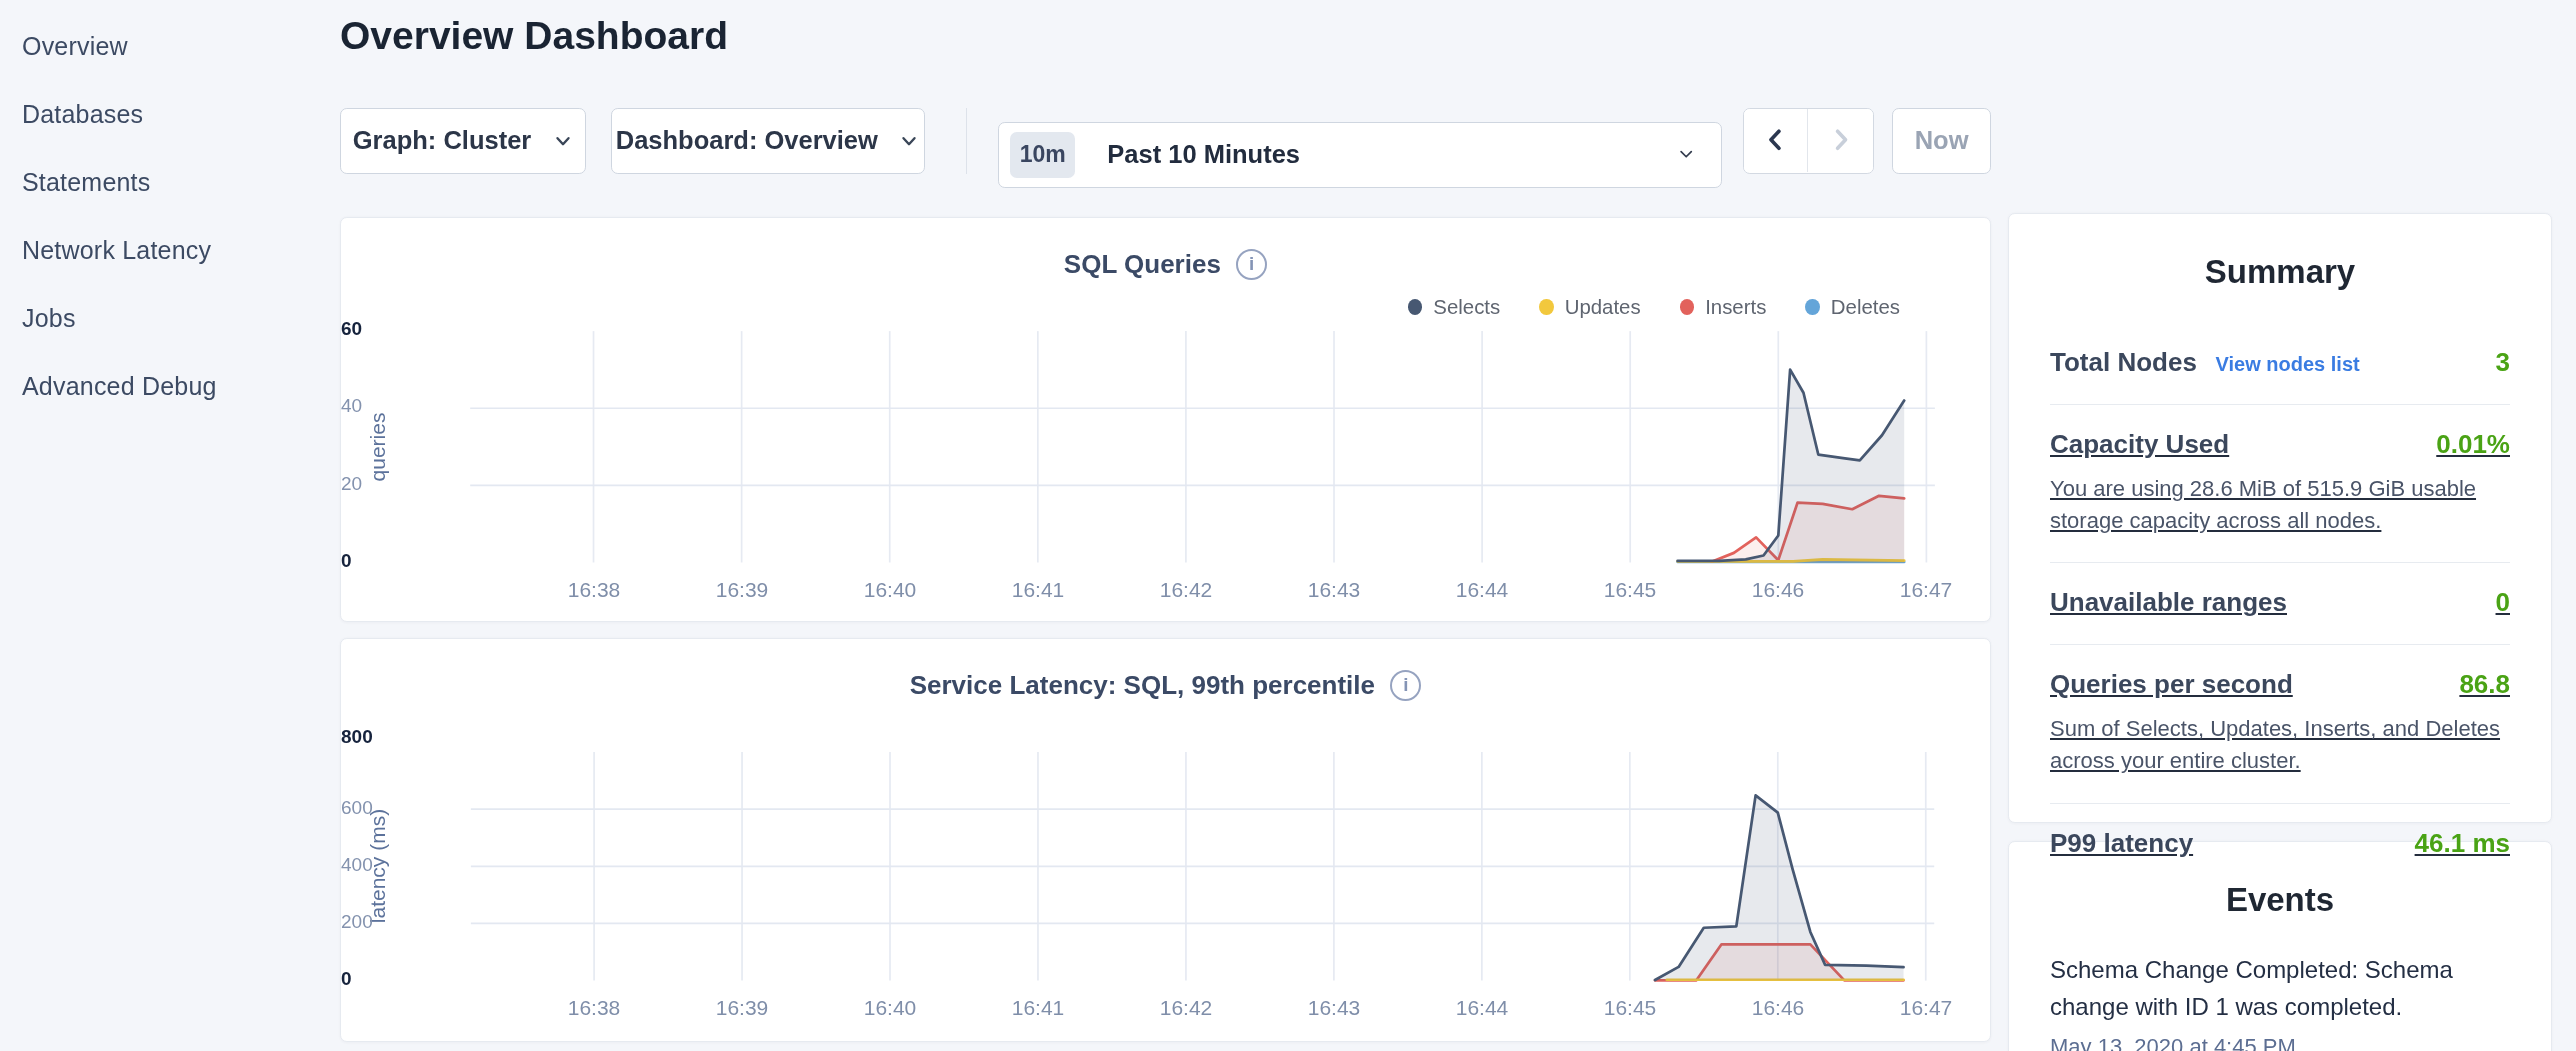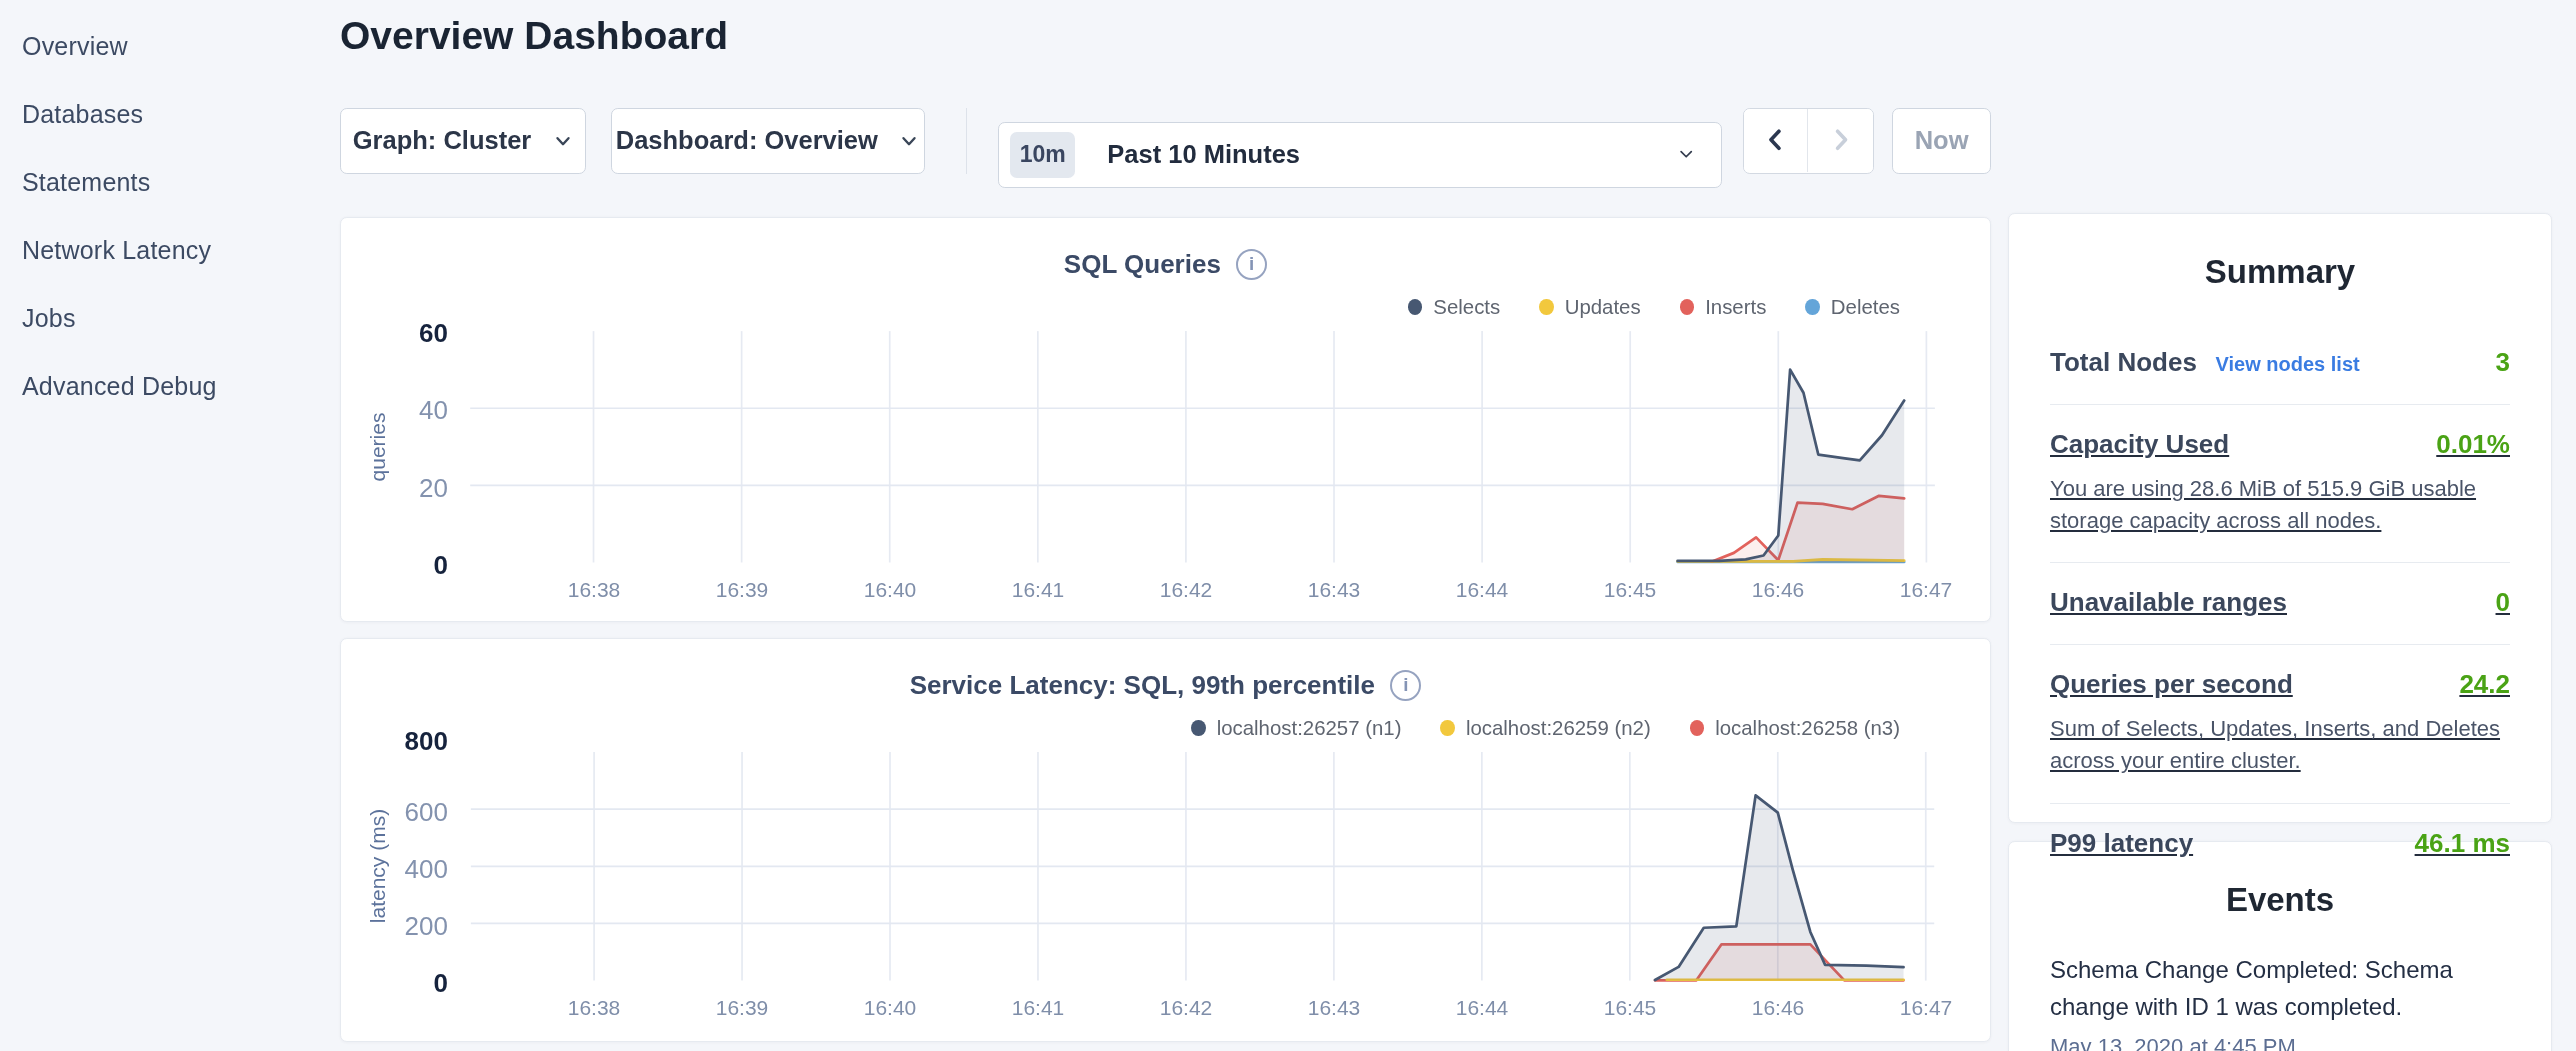--- a/index.html
+++ b/index.html
@@ -64,21 +64,21 @@
   .chart-title { font-size: 26px; font-weight: bold; color: #3b4a66; }
   .info-icon {
     width: 31px; height: 31px; border: 2.1px solid #96a3c0; border-radius: 50%;
     color: #8494b5; font-size: 18.7px; font-weight: bold;
     display: flex; align-items: center; justify-content: center; cursor: pointer;
   }
   .legend { position: absolute; top: 78px; right: 90px; display: flex; gap: 39px; }
   .legend-item { display: flex; align-items: center; gap: 11px; }
   .legend-dot { width: 14.5px; height: 16px; border-radius: 50%; }
   .legend-label { font-size: 20.4px; color: #5f6570; }
-  .ytick { position: absolute; left: 0; width: 107px; text-align: right; font-size: 26px; color: #8392ae; }
+  .ytick { position: absolute; left: 0; width: 107px; font-size: 19px; color: #8392ae; }
   .ytick.edge { color: #16233d; font-weight: bold; }
   .xtick { position: absolute; width: 102px; text-align: center; font-size: 21px; color: #7f8ea9; }
   .axis-title-wrap { position: absolute; left: 37px; width: 0; height: 0; }
   .axis-title {
     display: inline-block; white-space: nowrap; font-size: 21px; color: #5c729b;
     transform: translate(-50%,-50%) rotate(-90deg);
   }
   .plot-svg { position: absolute; overflow: visible; }
   
   .right { margin-left: 17px; width: 544px; }
@@ -215,34 +215,20 @@
           <polyline points="1411.5,270.6 1547.3,270.6 1582.1,268.4 1677.9,269.7" fill="none" stroke="#f2c83d" stroke-width="3.2" stroke-linejoin="round" stroke-linecap="round"></polyline>
           <polygon points="1411.5,270.2 1460.2,270.2 1491.6,268.4 1512.5,263.8 1529.9,240.3 1543.8,45.3 1559.5,72.5 1576.9,145.1 1608.2,149.6 1625.7,151.9 1651.8,122.4 1677.9,81.6 1677.9,272 1411.5,272" fill="#475872" fill-opacity="0.13"></polygon>
           <polyline points="1411.5,270.2 1460.2,270.2 1491.6,268.4 1512.5,263.8 1529.9,240.3 1543.8,45.3 1559.5,72.5 1576.9,145.1 1608.2,149.6 1625.7,151.9 1651.8,122.4 1677.9,81.6" fill="none" stroke="#475872" stroke-width="3.2" stroke-linejoin="round" stroke-linecap="round"></polyline>
         </svg>
       </div>
       <div class="card chart-card" style="height: 404px;">
         <div class="chart-title-row">
           <span class="chart-title">Service Latency: SQL, 99th percentile</span>
           <span class="info-icon">i</span>
         </div>
-        <div class="legend">
-          <span class="legend-item">
-            <span class="legend-dot" style="background: rgb(71, 88, 114);"></span>
-            <span class="legend-label">localhost:26257 (n1)</span>
-          </span>
-          <span class="legend-item">
-            <span class="legend-dot" style="background: rgb(242, 200, 61);"></span>
-            <span class="legend-label">localhost:26259 (n2)</span>
-          </span>
-          <span class="legend-item">
-            <span class="legend-dot" style="background: rgb(226, 98, 92);"></span>
-            <span class="legend-label">localhost:26258 (n3)</span>
-          </span>
-        </div>
         <div class="axis-title-wrap" style="top: 227px;"><span class="axis-title">latency (ms)</span></div>
         <div class="ytick edge" style="top: 329px;">0</div>
         <div class="ytick" style="top: 272px;">200</div>
         <div class="ytick" style="top: 215px;">400</div>
         <div class="ytick" style="top: 158px;">600</div>
         <div class="ytick edge" style="top: 87px;">800</div>
         <div class="xtick" style="left: 202px; top: 357px;">16:38</div>
         <div class="xtick" style="left: 350px; top: 357px;">16:39</div>
         <div class="xtick" style="left: 498px; top: 357px;">16:40</div>
         <div class="xtick" style="left: 646px; top: 357px;">16:41</div>
@@ -297,21 +283,21 @@
         </div>
         <div class="srow">
           <div class="srow-main">
             <span class="srow-label">Unavailable ranges</span>
             <span class="srow-value">0</span>
           </div>
         </div>
         <div class="srow">
           <div class="srow-main">
             <span class="srow-label">Queries per second</span>
-            <span class="srow-value">24.2</span>
+            <span class="srow-value">86.8</span>
           </div>
           <div class="srow-desc">Sum of Selects, Updates, Inserts, and Deletes across your entire cluster.</div>
         </div>
         <div class="srow">
           <div class="srow-main">
             <span class="srow-label">P99 latency</span>
             <span class="srow-value">46.1 ms</span>
           </div>
         </div>
       </div>

